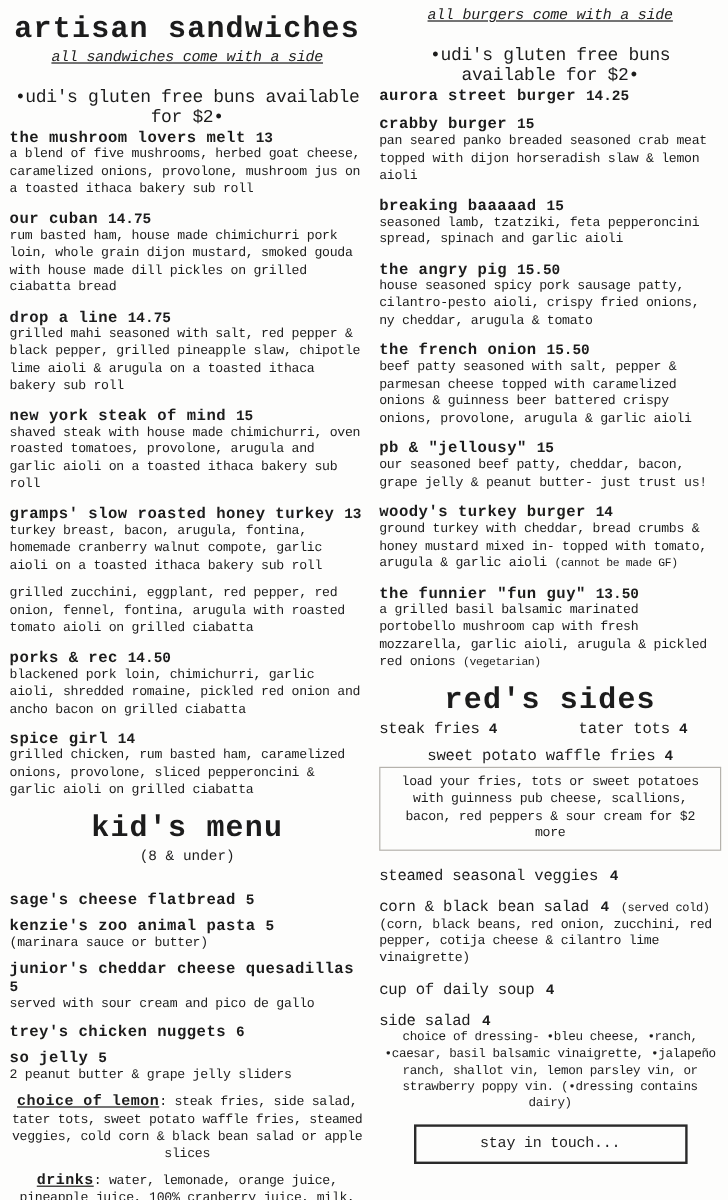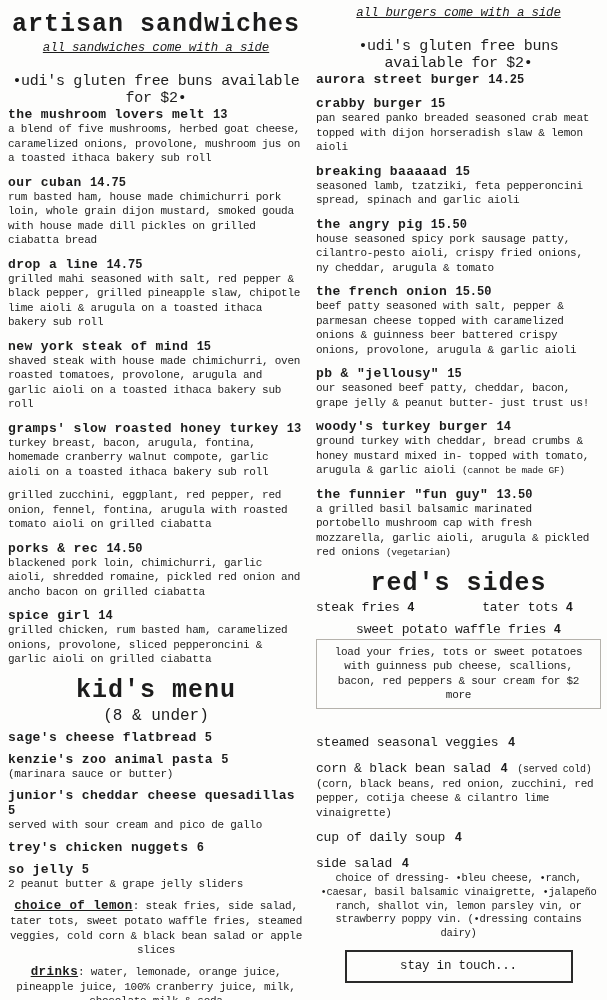--- a/index.html
+++ b/index.html
@@ -23,32 +23,32 @@
     text-align: center; margin-bottom: 18px; letter-spacing: -0.2px;
   }
   .gf-note { font-size: 15px; text-align: center; letter-spacing: -0.3px; }
 
   .item { margin-bottom: 9px; }
   .item-name { font-size: 13px; font-weight: 700; letter-spacing: 0.4px; }
   .item-price { font-weight: 700; font-size: 12px; letter-spacing: 0; }
   .item-desc { font-size: 11px; line-height: 1.32; letter-spacing: -0.25px; }
   .item-note { font-size: 9.5px; letter-spacing: -0.3px; }
 
-  .kids-sub { text-align: center; font-size: 16px; margin-bottom: 5px; }
+  .kids-sub { text-align: center; font-size: 12px; margin-bottom: 21px; }
   .kids .item { margin-bottom: 7px; }
 
   .center-block { text-align: center; font-size: 11px; line-height: 1.28; letter-spacing: -0.25px; margin-bottom: 7px; }
   .center-block .blk-label { font-size: 12.5px; font-weight: 700; text-decoration: underline; letter-spacing: 0.4px; }
 
   .sides-row { display: flex; justify-content: space-between; padding: 0 28px 0 0; font-size: 13px; margin-bottom: 7px; }
   .side-entry { letter-spacing: -0.2px; }
   .side-centered { text-align: center; font-size: 13px; margin-bottom: 1px; letter-spacing: -0.2px; }
   .load-box {
     border: 1px solid #b5b2ac; text-align: center; font-size: 11px;
-    line-height: 1.32; letter-spacing: -0.25px; padding: 5px 6px; margin: 2px 0 24px;
+    line-height: 1.32; letter-spacing: -0.25px; padding: 5px 6px; margin: 2px 0 11px;
   }
   .side-item { margin-bottom: 8px; }
   .side-name { font-size: 13px; letter-spacing: -0.2px; }
   .side-suffix { font-size: 10px; letter-spacing: -0.3px; }
   .side-desc { font-size: 11px; line-height: 1.3; letter-spacing: -0.3px; }
   .dressing { text-align: center; font-size: 10.5px; line-height: 1.32; letter-spacing: -0.3px; padding: 0 2px; }
 
   .contact-box {
     border: 2px solid #2a2a2a; width: 228px; margin: 9px auto 0;
     text-align: center; font-size: 12.5px; line-height: 1.55; padding: 5px 4px;

